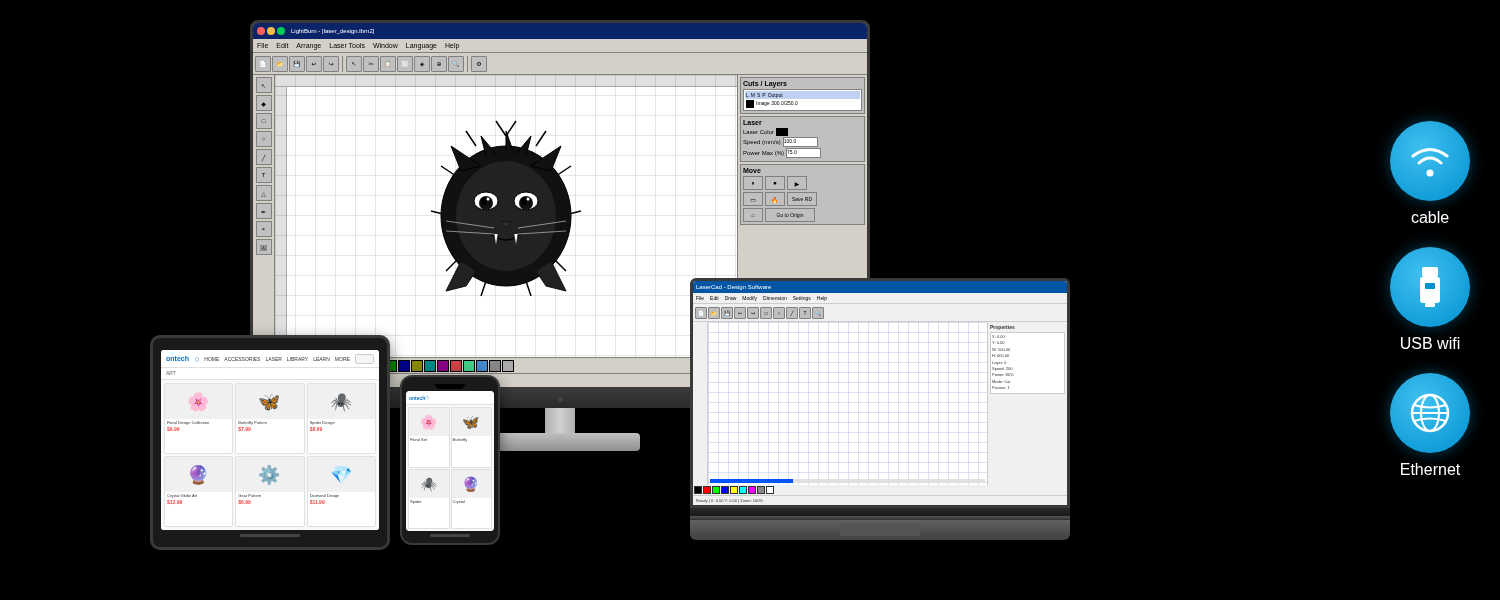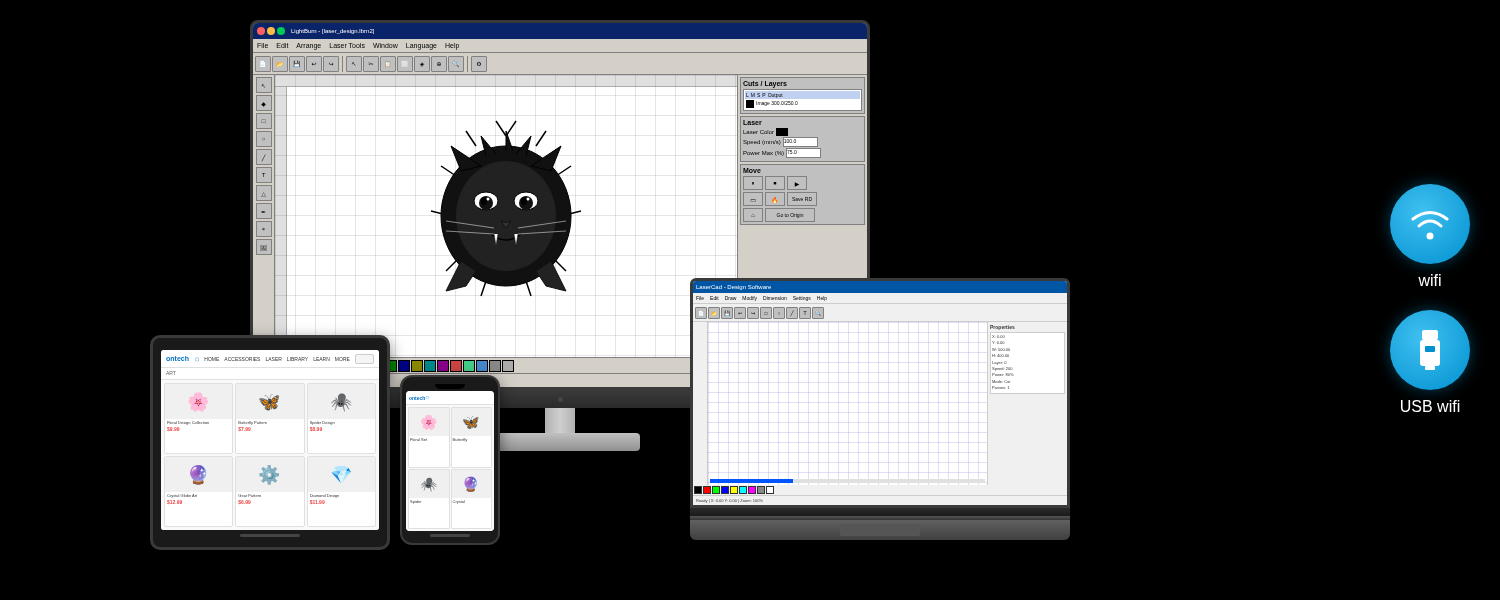--- a/index.html
+++ b/index.html
@@ -1127,34 +1127,47 @@
 
     <div class="conn-item">
       <div class="conn-circle">
 
         <svg width="44" height="36" viewBox="0 0 44 36" fill="none" xmlns="http://www.w3.org/2000/svg">
           <circle cx="22" cy="30" r="3.5" fill="white"></circle>
           <path d="M11 20 Q22 10 33 20" stroke="white" stroke-width="3" fill="none" stroke-linecap="round"></path>
           <path d="M5 13 Q22 0 39 13" stroke="white" stroke-width="3" fill="none" stroke-linecap="round"></path>
         </svg>
       </div>
-      <span class="conn-label">wifi</span>
+      <span class="conn-label">cable</span>
     </div>
 
     <div class="conn-item">
       <div class="conn-circle">
 
         <svg width="40" height="44" viewBox="0 0 40 44" fill="none" xmlns="http://www.w3.org/2000/svg">
 
           <rect x="12" y="2" width="16" height="10" rx="2" fill="white"></rect>
           <rect x="10" y="12" width="20" height="26" rx="3" fill="white"></rect>
           <rect x="15" y="18" width="10" height="6" rx="1" fill="#0090d0"></rect>
 
           <rect x="15" y="38" width="10" height="4" rx="1" fill="white"></rect>
         </svg>
       </div>
       <span class="conn-label">USB wifi</span>
     </div>
 
+    <div class="conn-item">
+      <div class="conn-circle">
+
+        <svg width="42" height="42" viewBox="0 0 42 42" fill="none" xmlns="http://www.w3.org/2000/svg">
+          <circle cx="21" cy="21" r="18" stroke="white" stroke-width="2.5" fill="none"></circle>
+          <ellipse cx="21" cy="21" rx="9" ry="18" stroke="white" stroke-width="2" fill="none"></ellipse>
+          <line x1="3" y1="21" x2="39" y2="21" stroke="white" stroke-width="2"></line>
+          <path d="M5 13 Q21 18 37 13" stroke="white" stroke-width="2" fill="none"></path>
+          <path d="M5 29 Q21 24 37 29" stroke="white" stroke-width="2" fill="none"></path>
+        </svg>
+      </div>
+      <span class="conn-label">Ethernet</span>
+    </div>
 
   </div>
 
 </div>
 
 </body></html>

